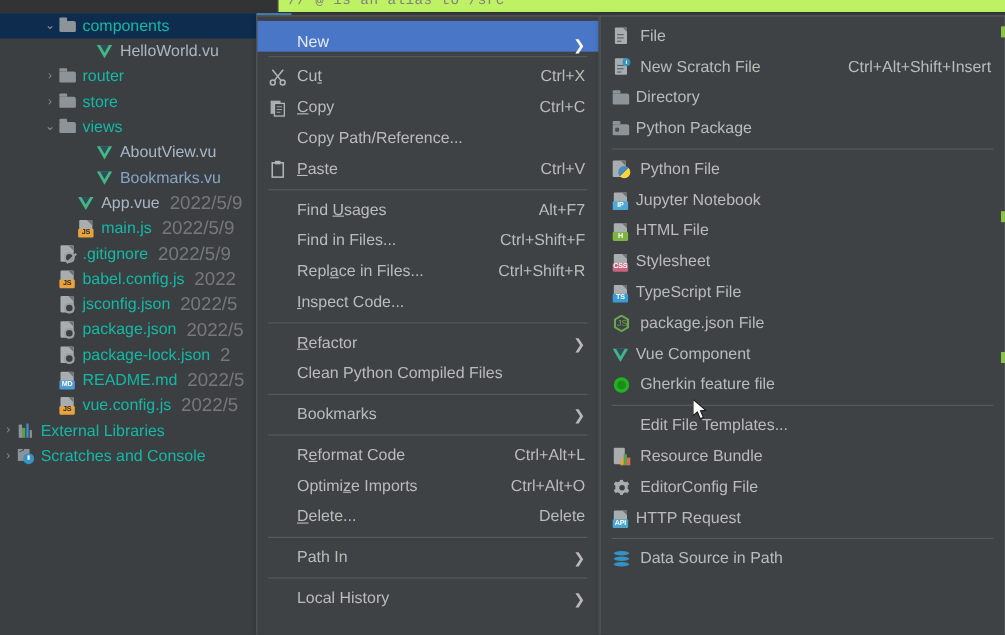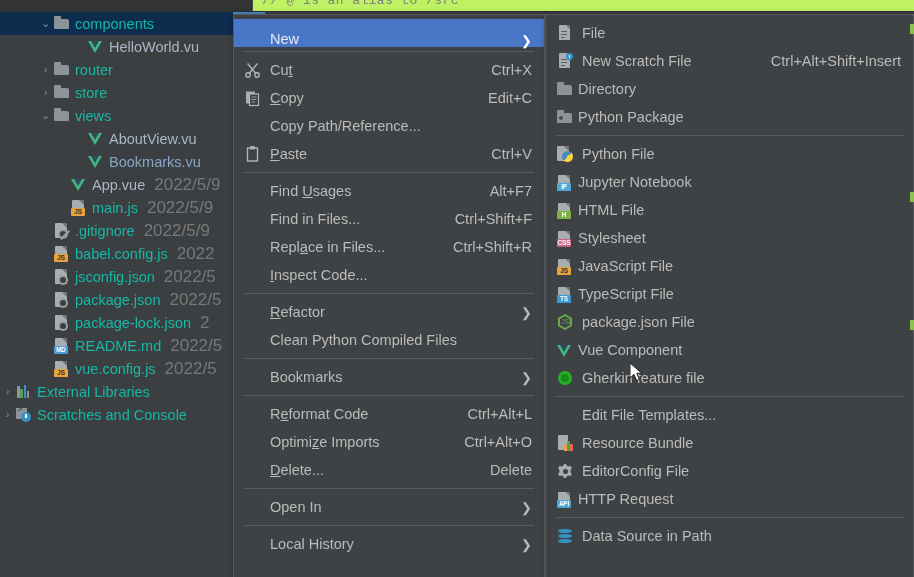--- a/index.html
+++ b/index.html
@@ -597,21 +597,21 @@
         <span class="mi-icon ic-copy">
           <svg width="18" height="18" viewBox="0 0 18 18">
             <rect x="2" y="2.5" width="9" height="12" fill="#a8adb0"></rect>
             <rect x="5.5" y="5" width="9" height="11.5" fill="#3f4244" stroke="#b0b5b8" stroke-width="1.2"></rect>
             <line x1="7.5" y1="8" x2="12.5" y2="8" stroke="#9aa0a4" stroke-width="1"></line>
             <line x1="7.5" y1="10.5" x2="12.5" y2="10.5" stroke="#9aa0a4" stroke-width="1"></line>
             <line x1="7.5" y1="13" x2="11" y2="13" stroke="#9aa0a4" stroke-width="1"></line>
           </svg>
         </span>
         <span class="mi-text"><u>C</u>opy</span>
-        <span class="mi-accel">Edit+C</span>
+        <span class="mi-accel">Ctrl+C</span>
       </div>
       <div class="mi noicon">
         <span class="mi-text">Copy Path/Reference...</span>
       </div>
       <div class="mi">
         <span class="mi-icon ic-paste">
           <svg width="18" height="18" viewBox="0 0 18 18">
             <rect x="3.5" y="3" width="10" height="13" fill="none" stroke="#b0b5b8" stroke-width="1.4"></rect>
             <rect x="6" y="1.2" width="5" height="3.2" fill="#b0b5b8"></rect>
           </svg>
@@ -656,21 +656,21 @@
       <div class="mi noicon">
         <span class="mi-text">Optimi<u>z</u>e Imports</span>
         <span class="mi-accel">Ctrl+Alt+O</span>
       </div>
       <div class="mi noicon">
         <span class="mi-text"><u>D</u>elete...</span>
         <span class="mi-accel">Delete</span>
       </div>
       <div class="sep"></div>
       <div class="mi noicon">
-        <span class="mi-text">Open In</span>
+        <span class="mi-text">Path In</span>
         <span class="chev">❯</span>
       </div>
       <div class="sep"></div>
       <div class="mi noicon">
         <span class="mi-text">Local History</span>
         <span class="chev">❯</span>
       </div>
     </div>
 
   <div class="menu" id="sub-menu">
@@ -731,27 +731,20 @@
       <div class="mi">
         <span class="icon">
           <span class="sheet"></span>
           <span class="badge css">CSS</span>
         </span>
         <span class="mi-text">Stylesheet</span>
       </div>
       <div class="mi">
         <span class="icon">
           <span class="sheet"></span>
-          <span class="badge js">JS</span>
-        </span>
-        <span class="mi-text">JavaScript File</span>
-      </div>
-      <div class="mi">
-        <span class="icon">
-          <span class="sheet"></span>
           <span class="badge ts">TS</span>
         </span>
         <span class="mi-text">TypeScript File</span>
       </div>
       <div class="mi">
         <span class="mi-icon ic-node">
           <span class="hex"></span>
           <span class="jsg">JS</span>
         </span>
         <span class="mi-text">package.json File</span>

